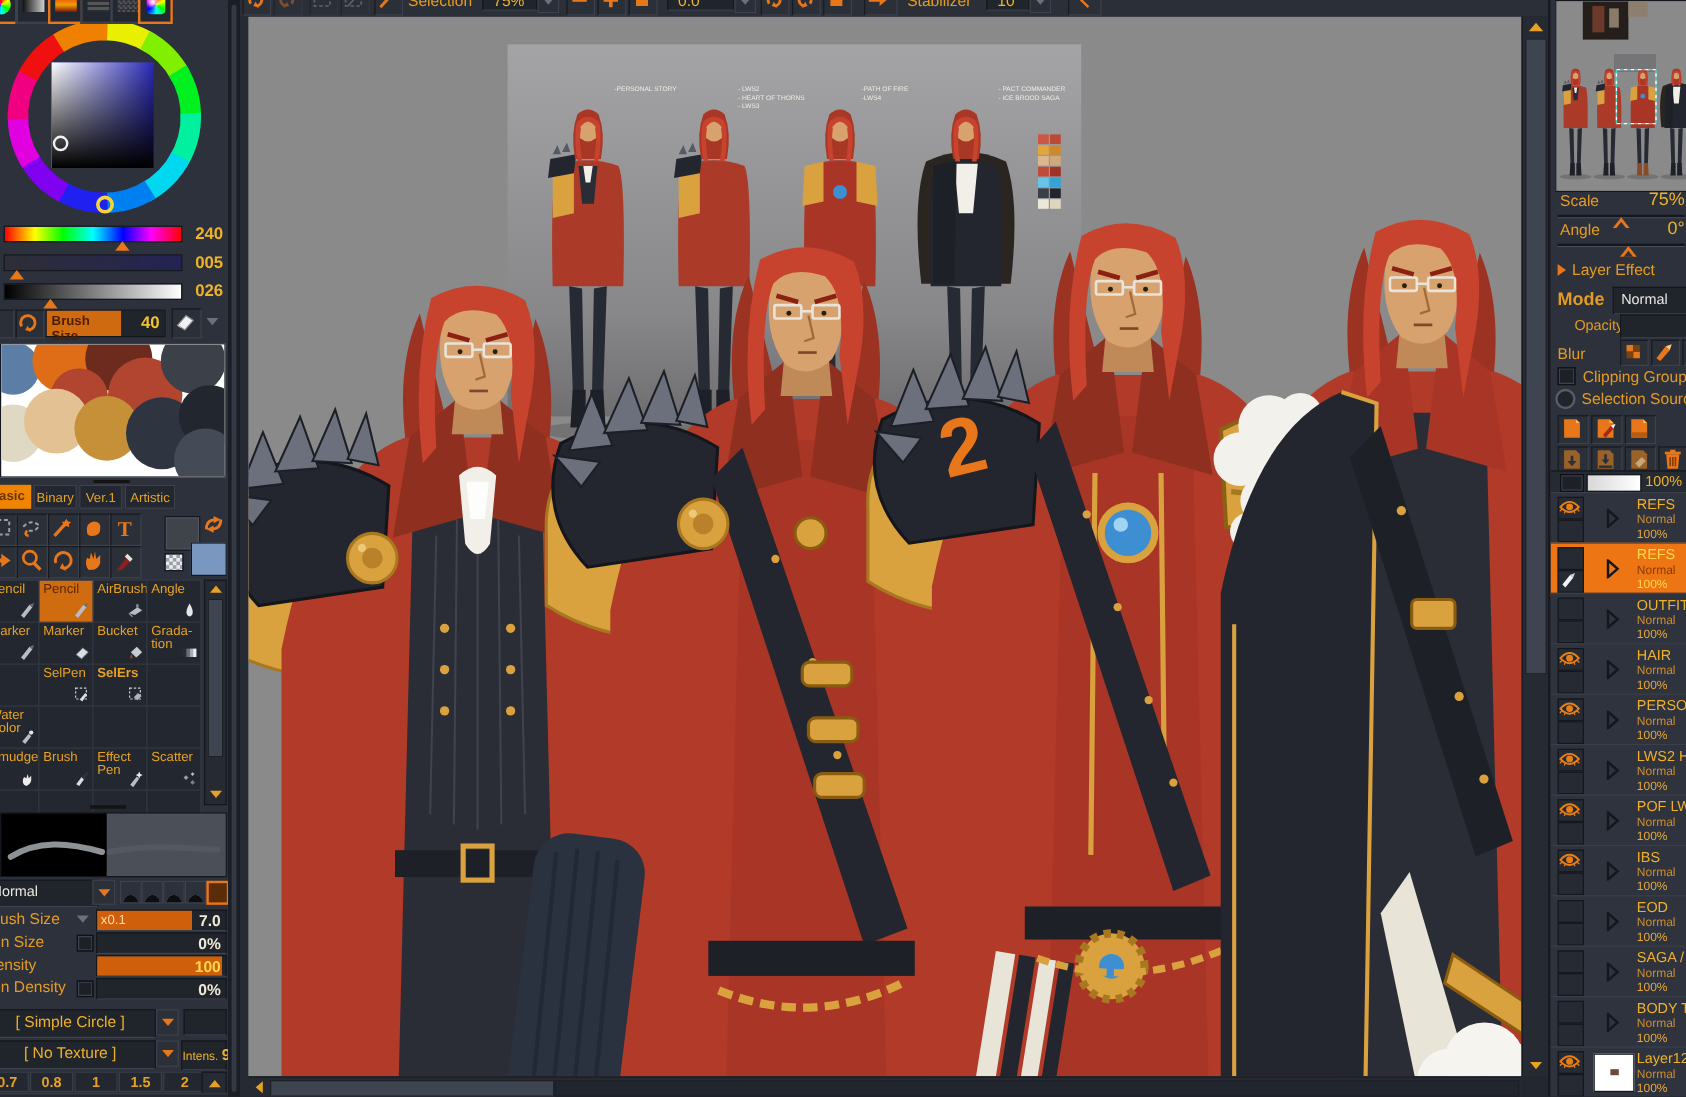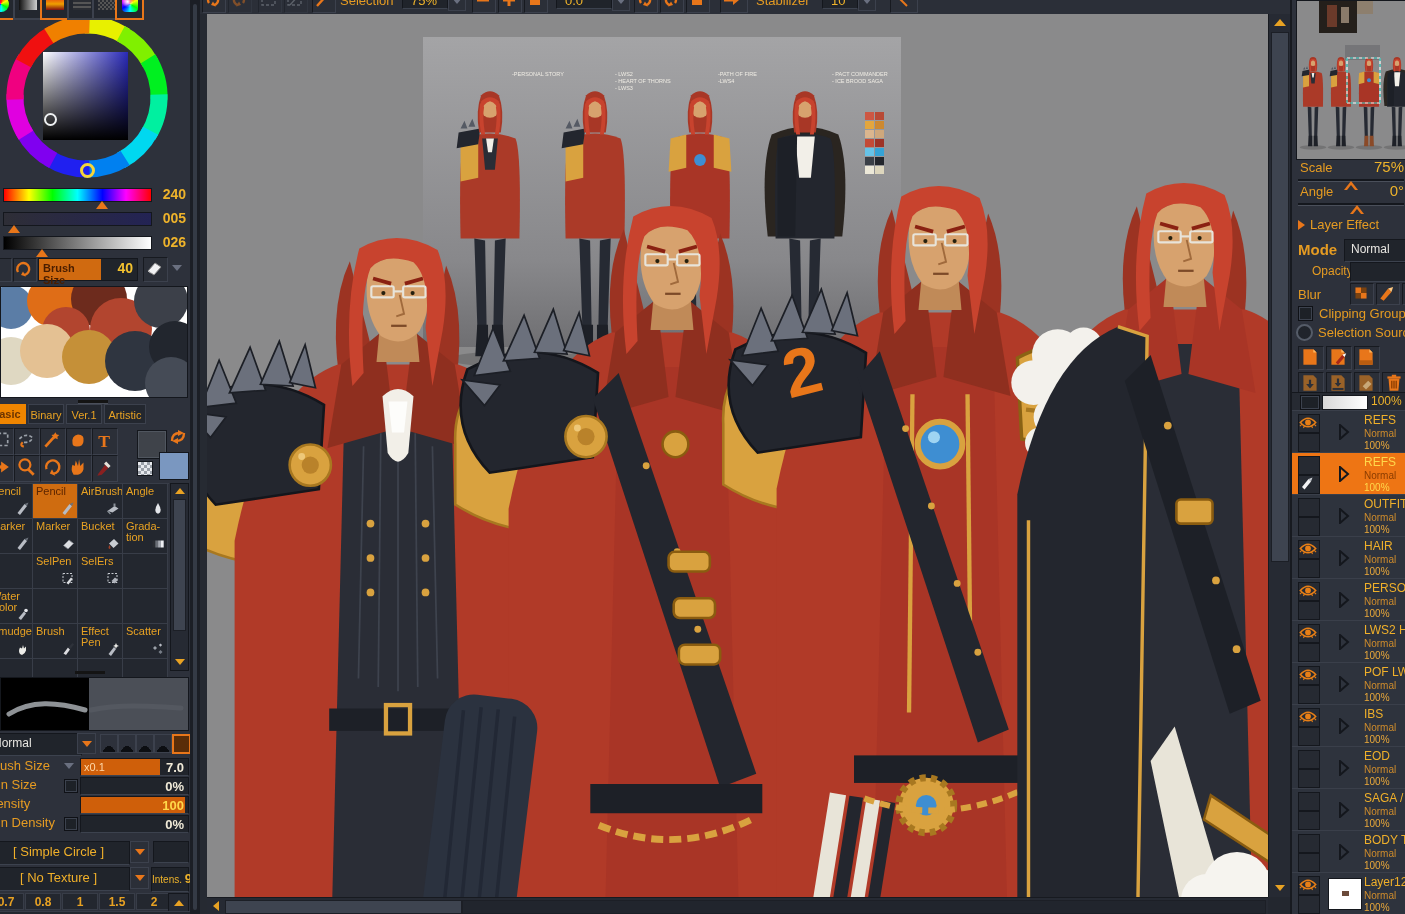--- a/index.html
+++ b/index.html
@@ -226,21 +226,21 @@
             <rect x="1" y="3.5" width="2.8" height="7" fill="#2a2d33"></rect>
             <rect x="3.8" y="3.5" width="2.8" height="7" fill="#6a6e76"></rect>
             <rect x="6.6" y="3.5" width="2.8" height="7" fill="#a8acb4"></rect>
             <rect x="9.4" y="3.5" width="2.8" height="7" fill="#eceef2"></rect>
           </svg></div>
         <div class="cell"></div>
         <div class="cell"><span style="position:relative;z-index:1;margin-top:44px;">SelPen</span><svg class="bicon" viewBox="0 0 13 14">
             <rect x="1.5" y="1.5" width="9" height="9" fill="none" stroke="#c8ccd2" stroke-width="1" stroke-dasharray="2 1.5"></rect>
             <path d="M5,11 L9.5,5.5 L11,7 L7,12.5Z" fill="#dcdee2"></path>
           </svg></div>
-        <div class="cell"><span style="position:relative;z-index:1;">SelErs</span><svg class="bicon" viewBox="0 0 13 14">
+        <div class="cell"><span style="position:relative;z-index:1;font-weight:bold;">SelErs</span><svg class="bicon" viewBox="0 0 13 14">
             <rect x="1.5" y="1.5" width="9" height="9" fill="none" stroke="#c8ccd2" stroke-width="1" stroke-dasharray="2 1.5"></rect>
             <path d="M5,9 L8.5,5.5 L11.5,8 L8,11.5Z" fill="#b0b4bc"></path>
           </svg></div>
         <div class="cell"></div>
         <div class="cell"><span style="position:relative;z-index:1;">Water<br>Color</span><svg class="bicon" viewBox="0 0 13 14">
             <path d="M2,11 L7.5,4.5 L9.5,6.5 L4.5,13Z" fill="#b8bcc4"></path>
             <circle cx="9.5" cy="3.5" r="1.8" fill="#e4e6ea"></circle>
           </svg></div>
         <div class="cell"></div>
         <div class="cell"></div>

